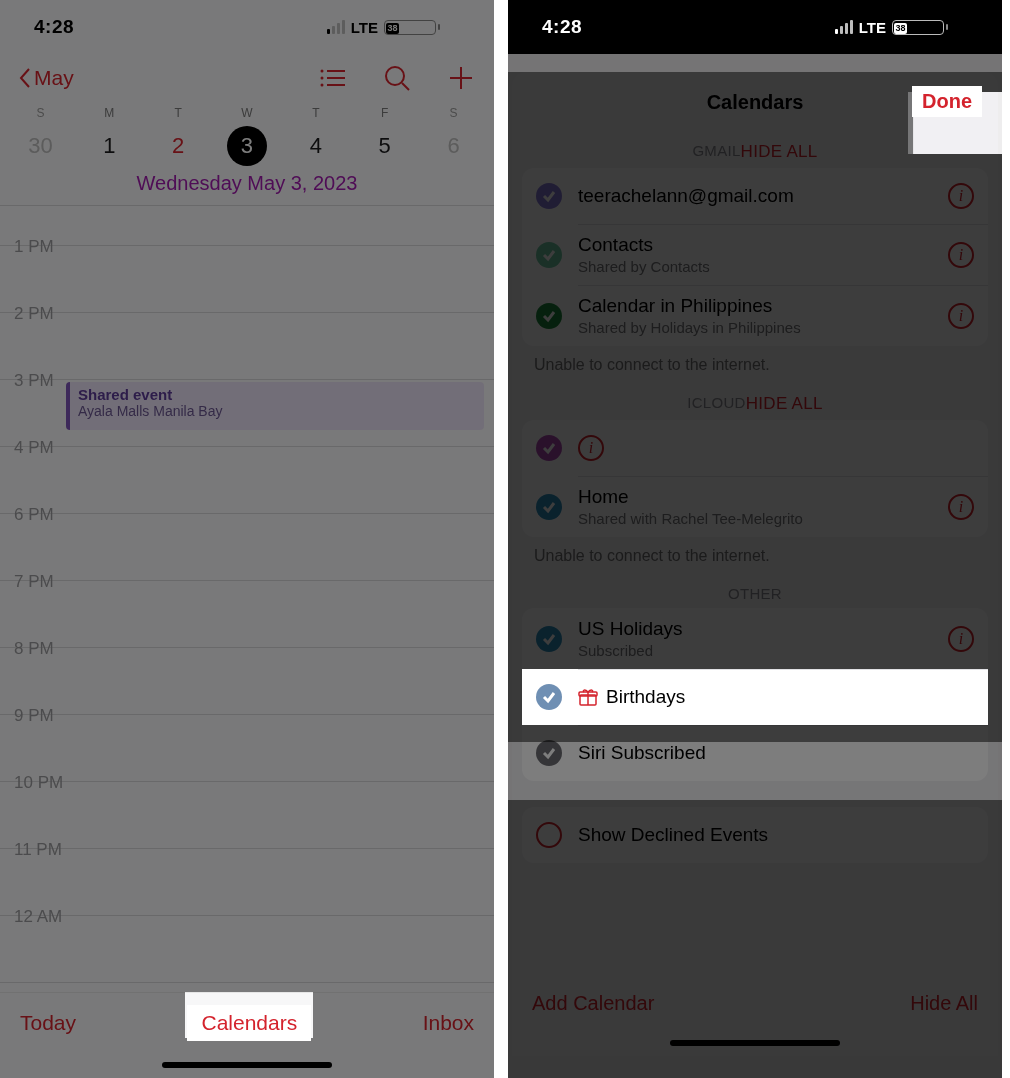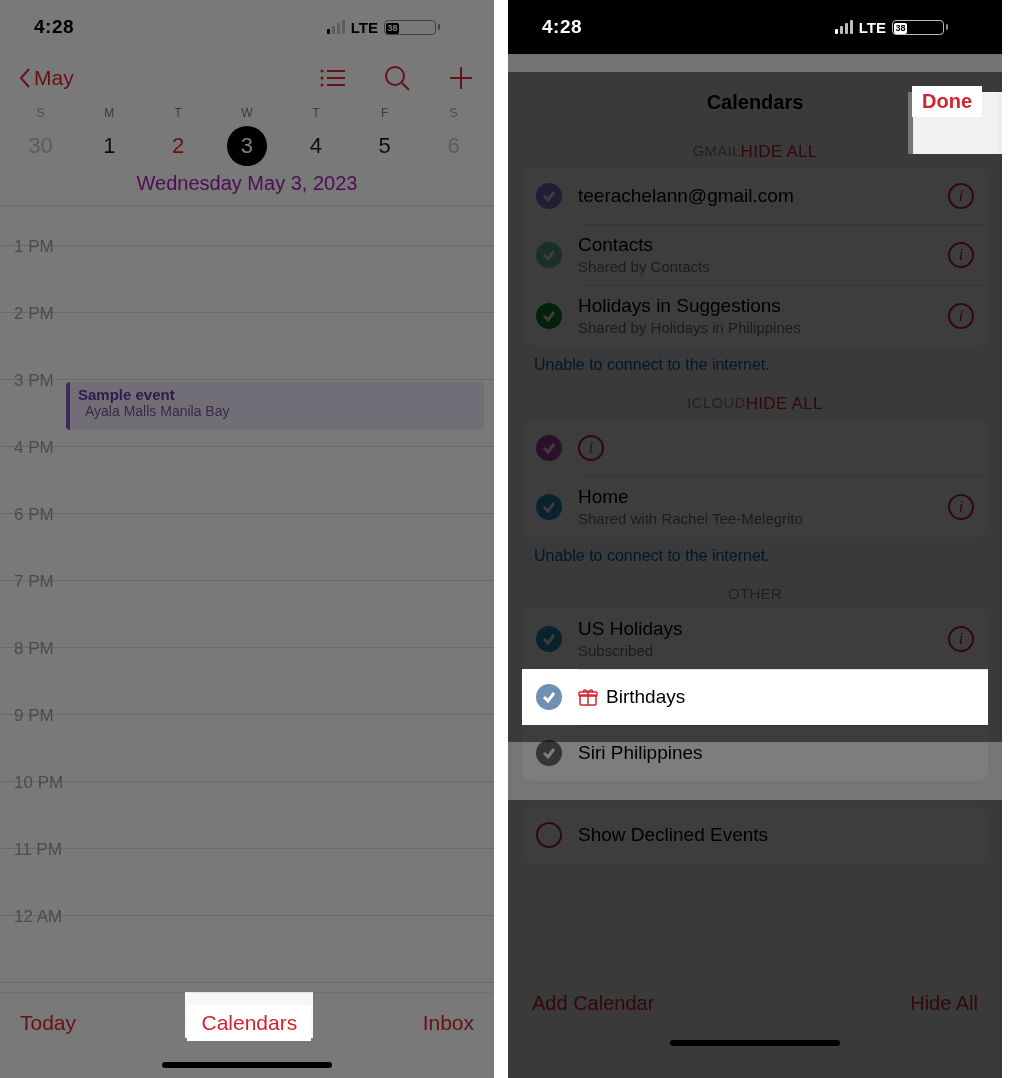--- a/index.html
+++ b/index.html
@@ -34,21 +34,21 @@
   .dates .muted { color: #bbb; }
   .dates .red { color: #d4232d; }
   .dates .sel { background: #000; color: #fff; width: 40px; height: 40px; border-radius: 50%; margin: 0 auto; display:flex; align-items:center; justify-content:center;}
   .fulldate { text-align: center; font-size: 20px; color: #a21caf; padding: 0 0 10px; border-bottom: 1px solid #d6d6d8; }
   
   .timeline { position: relative; }
   .hour { height: 67px; border-bottom: 1px solid #d6d6d8; position: relative; }
   .hour .lbl { position: absolute; top: -9px; left: 14px; font-size: 17px; color: #9a9a9d; }
   .ev { position: absolute; left: 66px; right: 10px; background: #e9e1f4; border-left: 4px solid #7d55b7; border-radius: 4px; padding: 4px 8px; }
   .ev .t { font-size: 15px; font-weight: 600; color: #5d3b97; }
-  .ev .loc { font-size: 14px; color: #6b5792; margin-left: 7px; }
+  .ev .loc { font-size: 14px; color: #6b5792; }
   
   .bottombar { position: absolute; bottom: 0; left: 0; right: 0; height: 86px; background: #f7f7f8; display: flex; align-items: center; justify-content: space-between; padding: 0 20px 26px; font-size: 21px; color: #d4232d; border-top: 1px solid #e6e6e6; }
   .bottombar .cal-btn { background: #fff; padding: 6px 14px; }
   .homebar { position: absolute; bottom: 10px; left: 50%; transform: translateX(-50%); width: 170px; height: 6px; background: #000; border-radius: 4px; }
   
   .phone-right .status { color: #fff; background: #000; }
   .phone-right .status .bat-body { border-color: #bbb; }
   .phone-right .status .bat-fill { background:#fff; color:#000; }
   .sheet { background: #f1f0f3; border-radius: 14px 14px 0 0; margin: 18px 4px 0; position: relative; height: 984px; }
   .sheet-hdr { display: flex; align-items: center; justify-content: center; position: relative; height: 60px; }
@@ -58,21 +58,21 @@
   .sec-hdr .hide { color: #d4232d; text-transform: none; font-size: 17px; font-weight: 400; }
   .card { background: #fff; border-radius: 12px; margin: 0 10px; overflow: hidden; }
   .row { display: flex; align-items: center; min-height: 56px; padding: 10px 14px; position: relative; }
   .row + .row::before { content:""; position:absolute; top:0; left:56px; right:0; height:1px; background:#e2e2e5; }
   .chk { width: 26px; height: 26px; border-radius: 50%; display: flex; align-items: center; justify-content: center; flex-shrink: 0; margin-right: 16px; }
   .chk svg { width: 14px; height: 14px; stroke: #fff; stroke-width: 3; fill: none; }
   .row .txt { flex: 1; }
   .row .name { font-size: 19px; color: #000; }
   .row .sub { font-size: 15px; color: #78787c; margin-top: 2px; }
   .info { width: 26px; height: 26px; border: 2px solid #d4232d; border-radius: 50%; display: flex; align-items: center; justify-content: center; color: #d4232d; font-family: Georgia, serif; font-style: italic; font-size: 16px; flex-shrink:0; }
-  .note { font-size: 16px; color: #0369a1; padding: 10px 22px; }
+  .note { font-size: 16px; color: #737373; padding: 10px 22px; }
   .empty-circle { width:26px; height:26px; border:2px solid #d4232d; border-radius:50%; margin-right:16px; flex-shrink:0; }
   .gift { margin-right: 8px; }
   .bottombar2 { position:absolute; bottom:0; left:0; right:0; height:80px; display:flex; align-items:center; justify-content:space-between; padding:0 20px 26px; font-size:20px; color:#d4232d; }
   
   .hl-done, .hl-birth { position: relative; z-index: 2; }
 </style>
 </head>
 <body>
 
 <div class="phone phone-left">
@@ -148,21 +148,21 @@
     <div class="hour" style="height:40px"></div>
     <div class="hour">
         <span class="lbl">1 PM</span>
       </div>
     <div class="hour">
         <span class="lbl">2 PM</span>
       </div>
     <div class="hour">
         <span class="lbl">3 PM</span>
       <div class="ev" style="top:2px; height:48px">
-        <div class="t">Sample event</div>
+        <div class="t">Shared event</div>
         <div class="loc">Ayala Malls Manila Bay</div>
       </div>
     </div>
     <div class="hour">
         <span class="lbl">4 PM</span>
       </div>
     <div class="hour">
         <span class="lbl">6 PM</span>
       </div>
     <div class="hour">
@@ -251,21 +251,21 @@
           </div>
         <span class="info">i</span>
       </div>
       <div class="row">
         <span class="chk" style="background:#1e8a3b">
             <svg>
               <path d="M2 7 L6 11 L12 3"></path>
             </svg>
           </span>
         <div class="txt">
-            <div class="name">Holidays in Suggestions</div>
+            <div class="name">Calendar in Philippines</div>
             <div class="sub">Shared by Holidays in Philippines</div>
           </div>
         <span class="info">i</span>
       </div>
     </div>
     <div class="note">Unable to connect to the internet.</div>
 
     <div class="sec-hdr">
       <span>ICLOUD</span>
       <span class="hide">HIDE ALL</span>
@@ -326,21 +326,21 @@
             <div class="name">Birthdays</div>
           </div>
       </div>
       <div class="row">
         <span class="chk" style="background:#6d6d72">
             <svg>
               <path d="M2 7 L6 11 L12 3"></path>
             </svg>
           </span>
         <div class="txt">
-            <div class="name">Siri Philippines</div>
+            <div class="name">Siri Subscribed</div>
           </div>
       </div>
     </div>
 
     <div class="card" style="margin-top:26px">
       <div class="row">
         <span class="empty-circle"></span>
         <div class="txt">
             <div class="name">Show Declined Events</div>
           </div>

